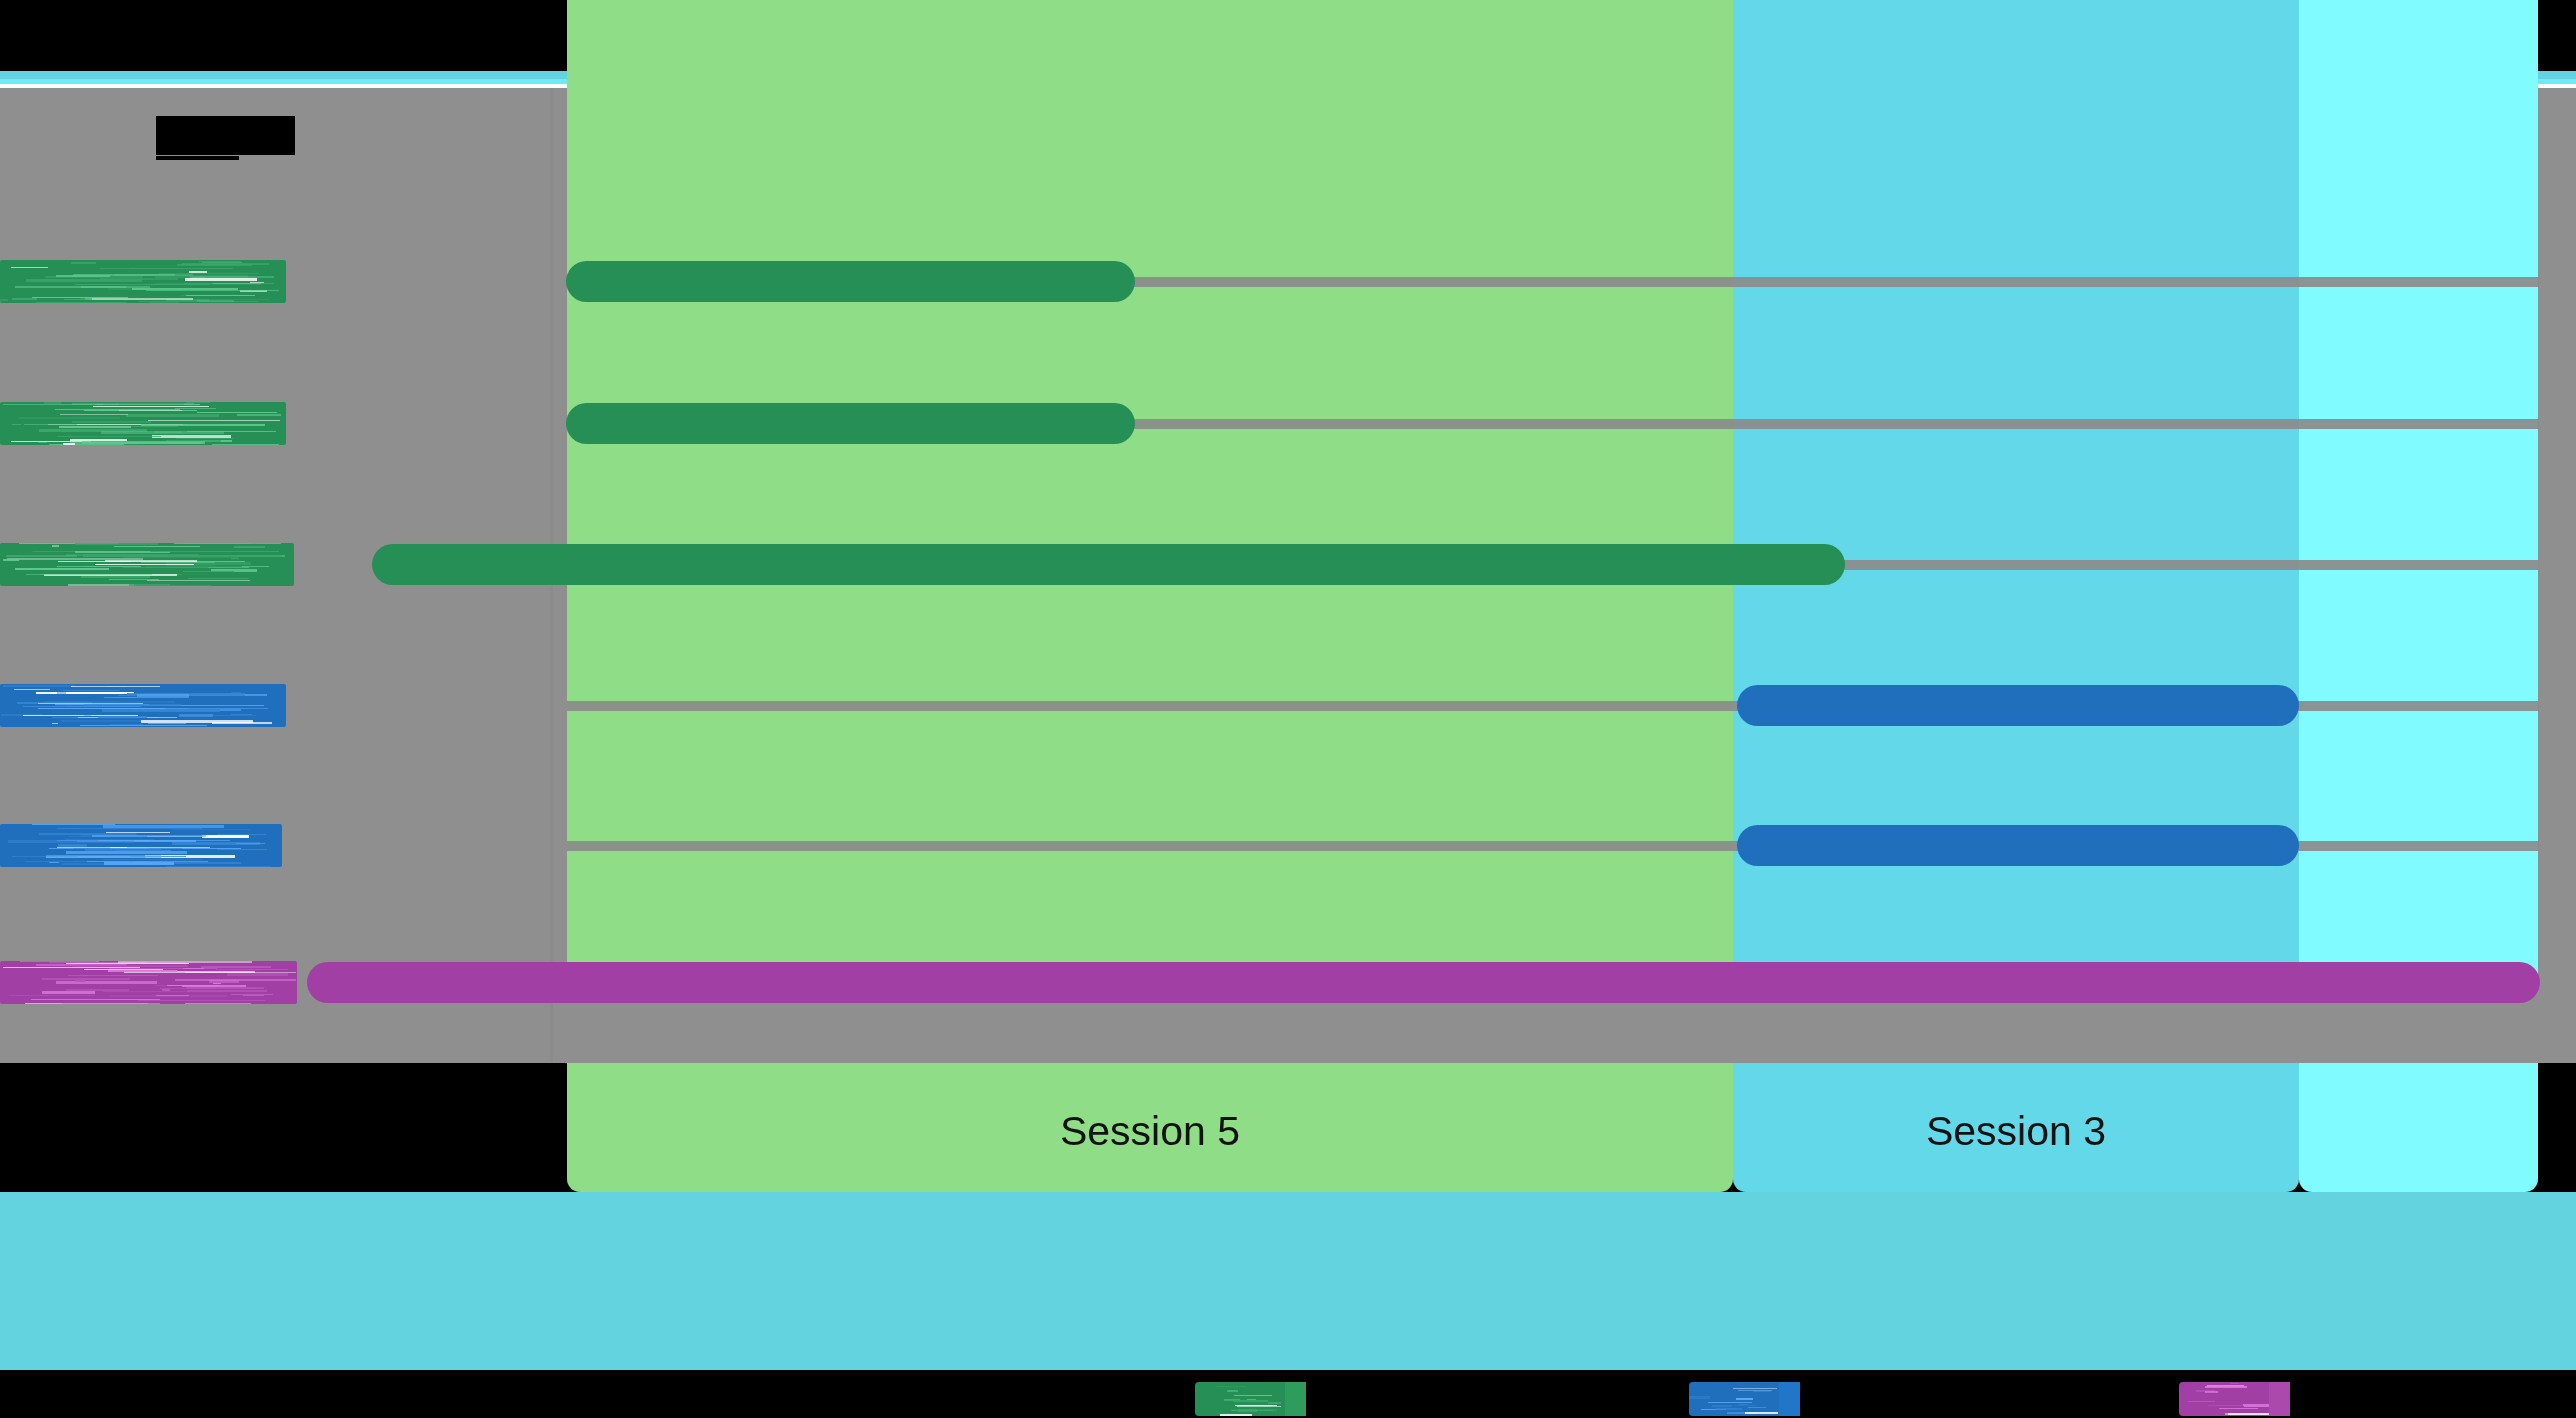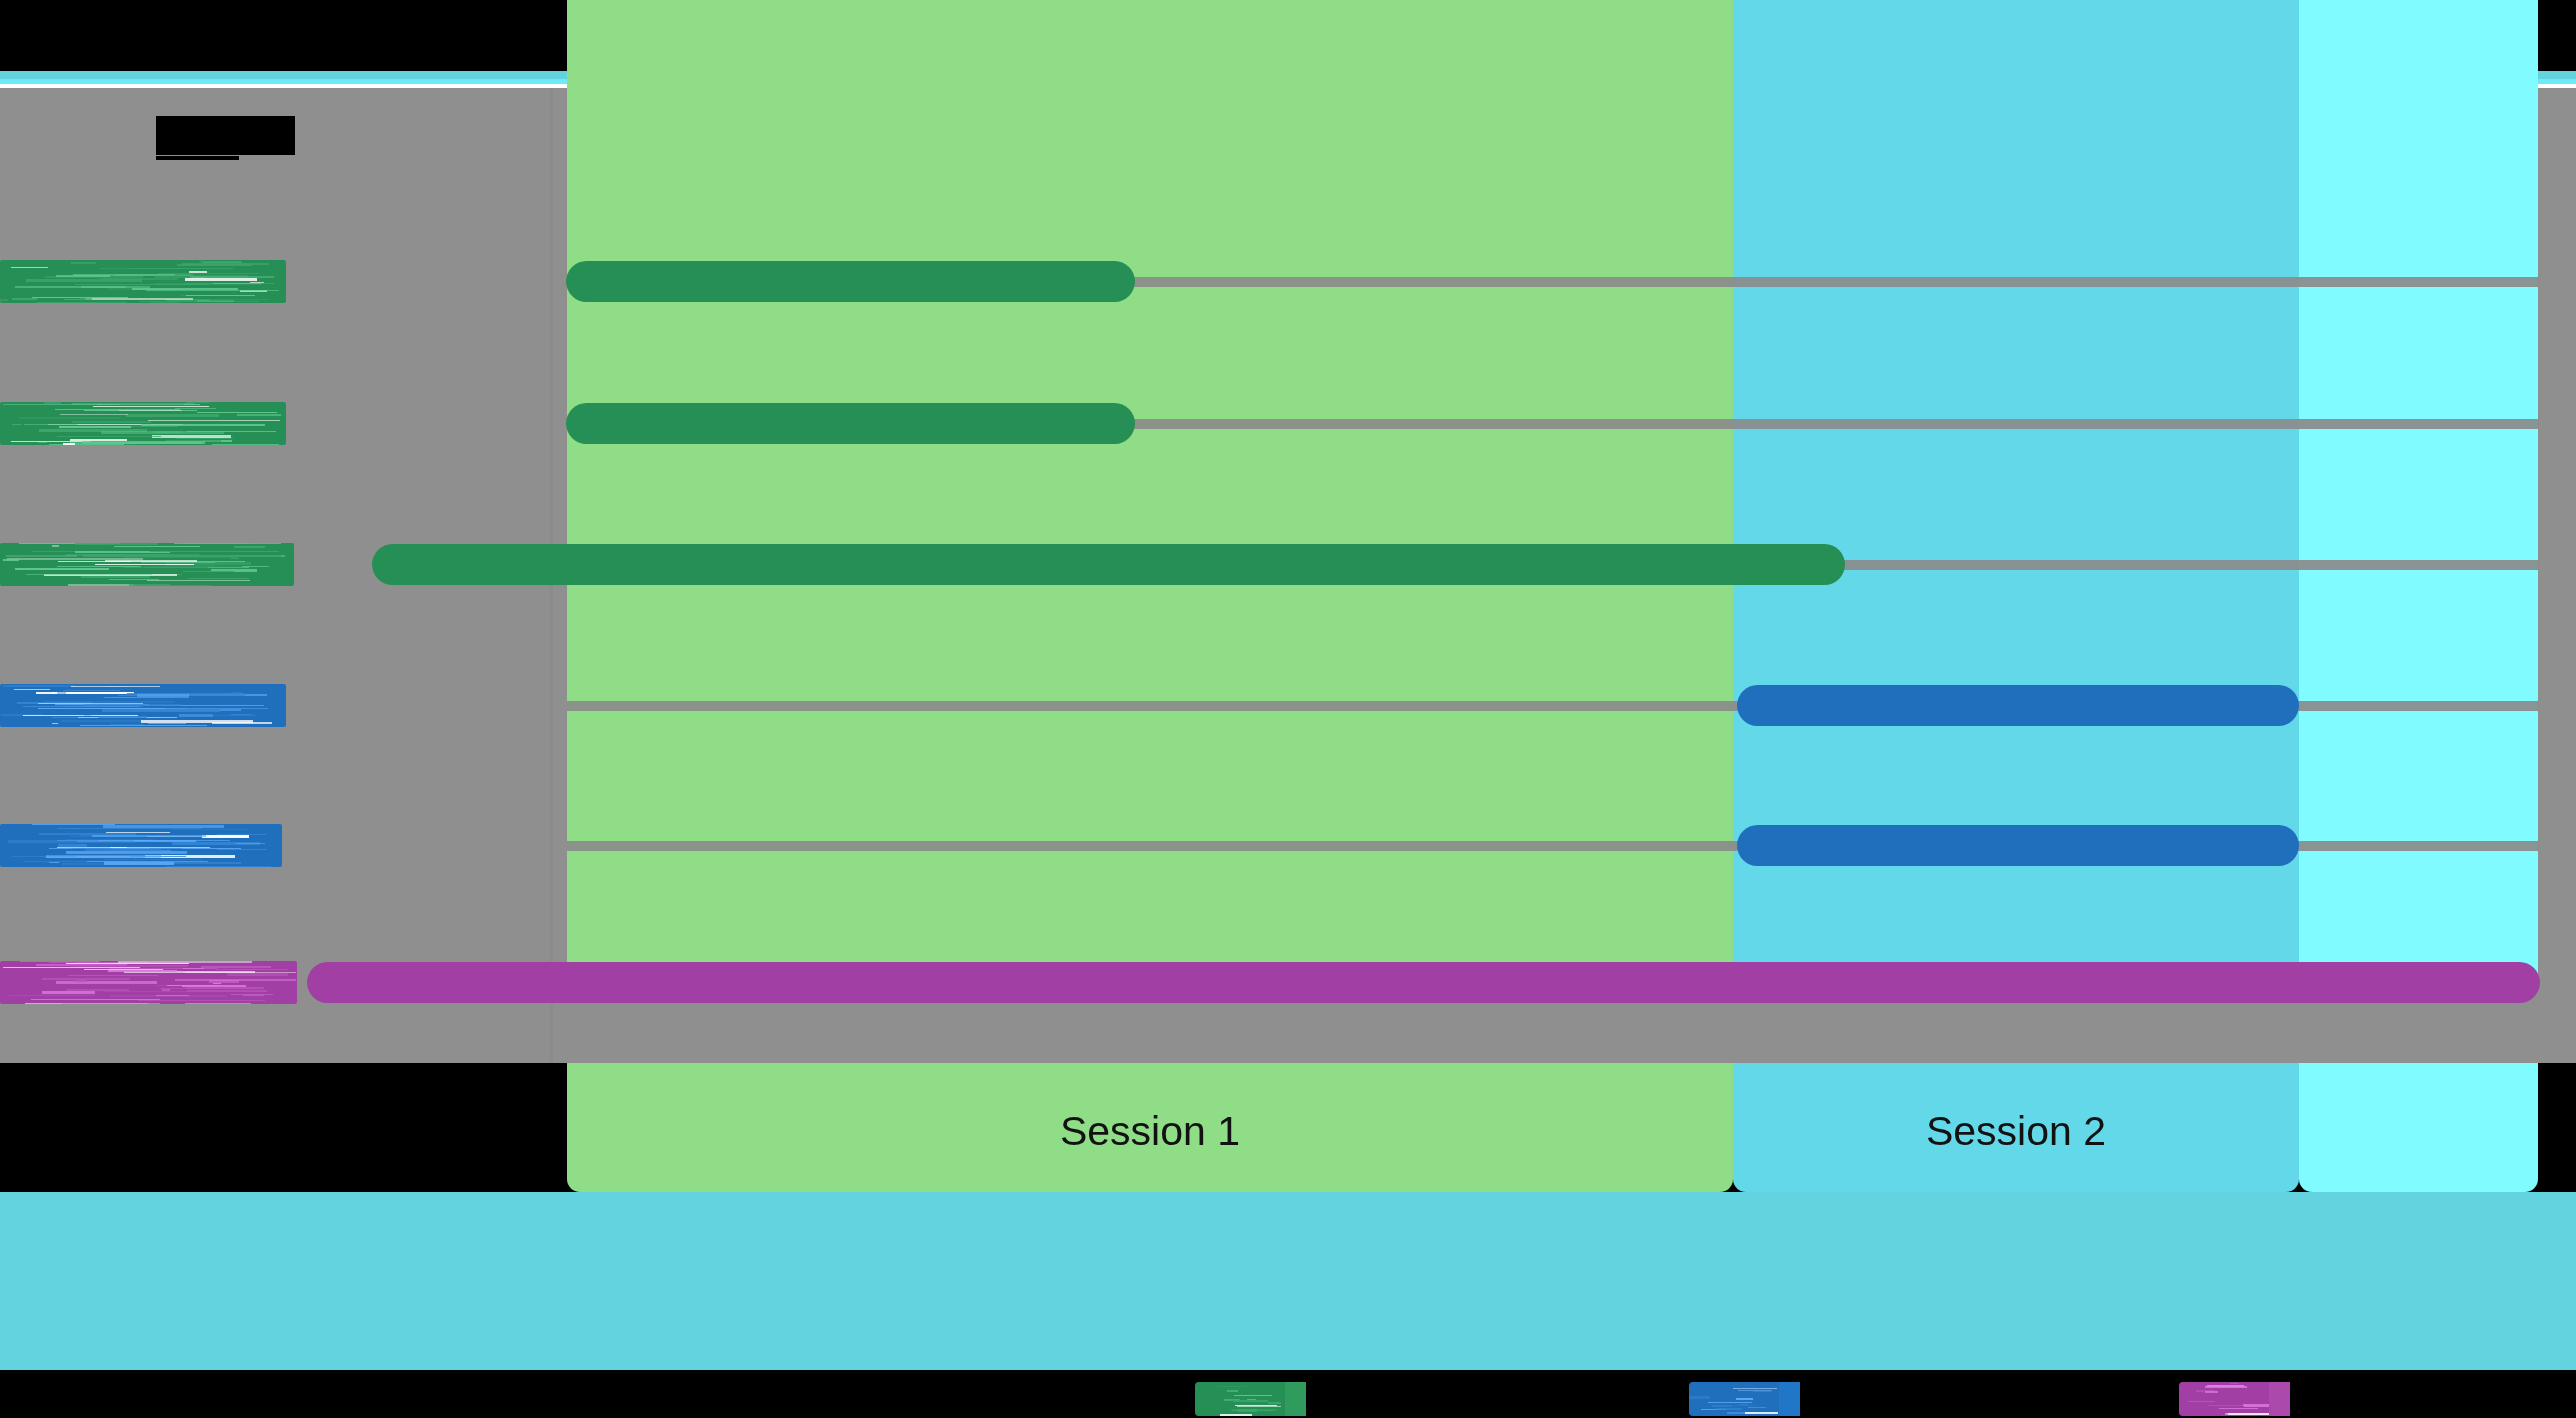--- a/index.html
+++ b/index.html
@@ -468,22 +468,22 @@
         <span class="noise" style="left: 213px; top: 21.6px; width: 8px; height: 1.9px; background: rgb(255, 255, 255); opacity: 0.383302;"></span>
         <span class="noise" style="left: 62px; top: 42px; width: 98px; height: 1.9px; background: rgb(222, 123, 225); opacity: 0.739665;"></span>
         <span style="position: absolute; left: 7.5px; top: 9.4px; font-size: 24.4px; color: transparent;"></span>
       </div>
     </div>
 
   <div class="band-shelf shelf-s1"></div>
   <div class="band-shelf shelf-s2"></div>
   <div class="band-shelf shelf-s3"></div>
 
-  <div class="shelf-label shelf-label-s1">Session 1</div>
-  <div class="shelf-label shelf-label-s2">Session 2</div>
+  <div class="shelf-label shelf-label-s1">Session 5</div>
+  <div class="shelf-label shelf-label-s2">Session 3</div>
 
   <div class="footer-panel"></div>
 
   <div class="legend-strip"></div>
   <div id="legend-layer">
       <div class="legend-item" style="left: 1195px; width: 197px;">
         <div class="legend-swatch green" style="left: 0px;">
           <span class="noise" style="left: 42px; top: 23.5px; width: 44px; height: 1.9px; background: rgb(255, 255, 255); opacity: 0.561234;"></span>
           <span class="noise" style="left: 73px; top: 20px; width: 13px; height: 1.9px; background: rgb(59, 165, 107); opacity: 0.937942;"></span>
           <span class="noise" style="left: 29px; top: 17px; width: 16px; height: 1.9px; background: rgb(97, 203, 145); opacity: 0.49669;"></span>

